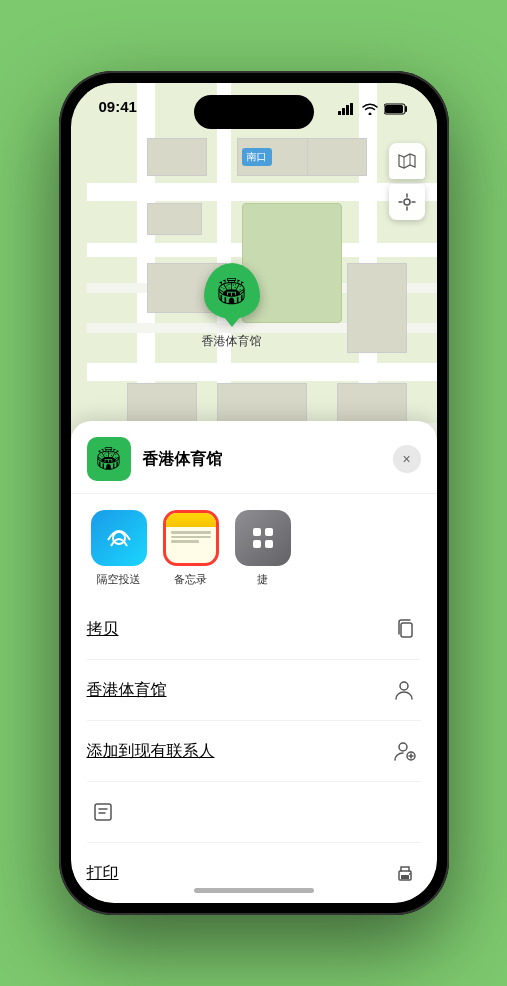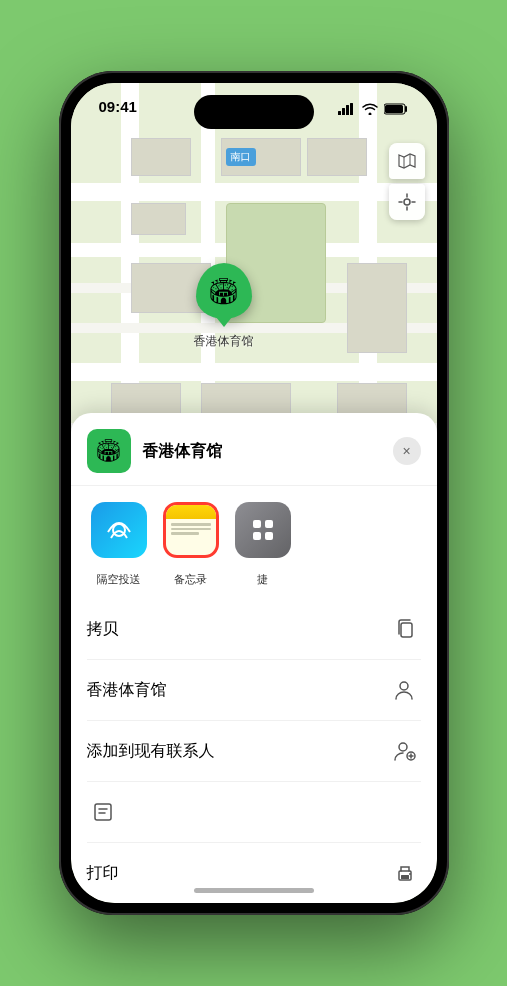--- a/index.html
+++ b/index.html
@@ -59,21 +59,21 @@
     .status-icons {
       display: flex;
       align-items: center;
       gap: 6px;
       color: #000;
       font-size: 13px;
     }
     
     .map-area {
       position: absolute;
-      top: 0; left: 0; right: 0;
+      top: 0; left: 16px; right: 0;
       height: 420px;
       background: #e8f0d8;
       overflow: hidden;
     }
     
     .road-h {
       position: absolute;
       background: #fff;
       height: 18px;
     }
@@ -232,21 +232,21 @@
       padding: 16px 12px 8px;
       gap: 0px;
       overflow-x: auto;
       scrollbar-width: none;
     }
     .share-app {
       display: flex;
       flex-direction: column;
       align-items: center;
       min-width: 72px;
-      gap: 14px;
+      gap: 6px;
       cursor: pointer;
     }
     .app-icon {
       width: 56px;
       height: 56px;
       border-radius: 14px;
       display: flex;
       align-items: center;
       justify-content: center;
       font-size: 28px;
@@ -256,20 +256,21 @@
     .app-icon.mail { background: linear-gradient(135deg, #1a9be8, #4bb0f8); }
     .app-label {
       font-size: 11px;
       color: #333;
       text-align: center;
     }
     
     .action-list {
       padding: 0 16px;
       margin-top: 4px;
+      text-decoration: underline;
     }
     .action-item {
       display: flex;
       align-items: center;
       justify-content: space-between;
       padding: 14px 0;
       border-bottom: 1px solid #f0f0f0;
       cursor: pointer;
     }
     .action-item:last-child {

